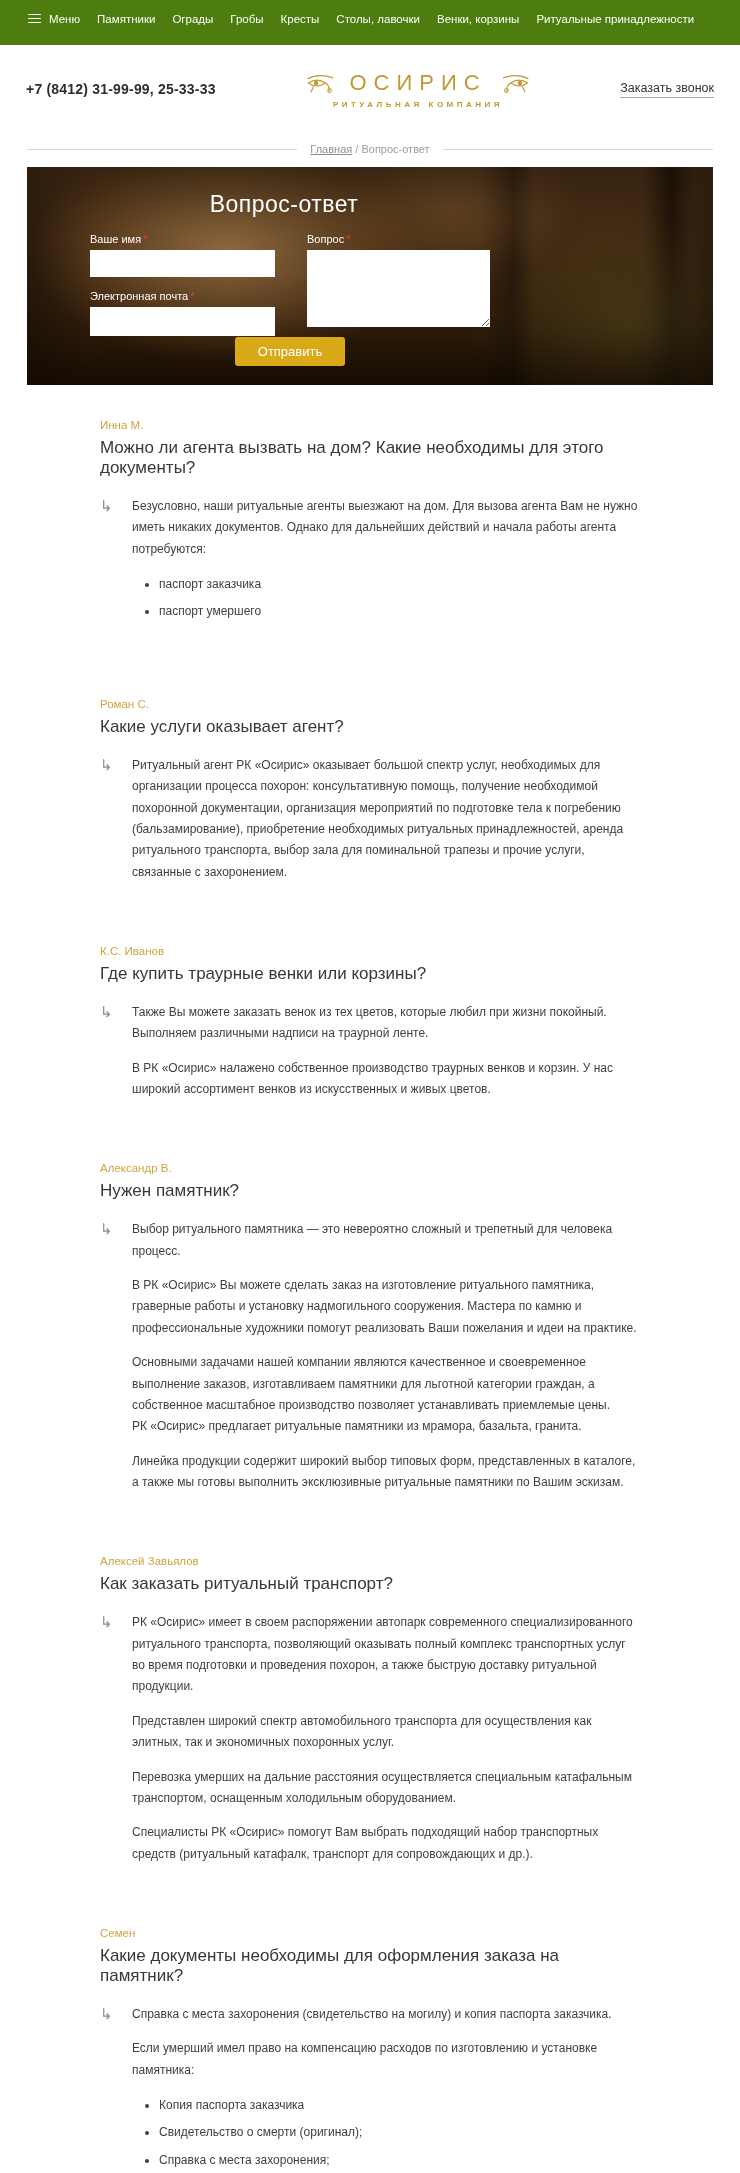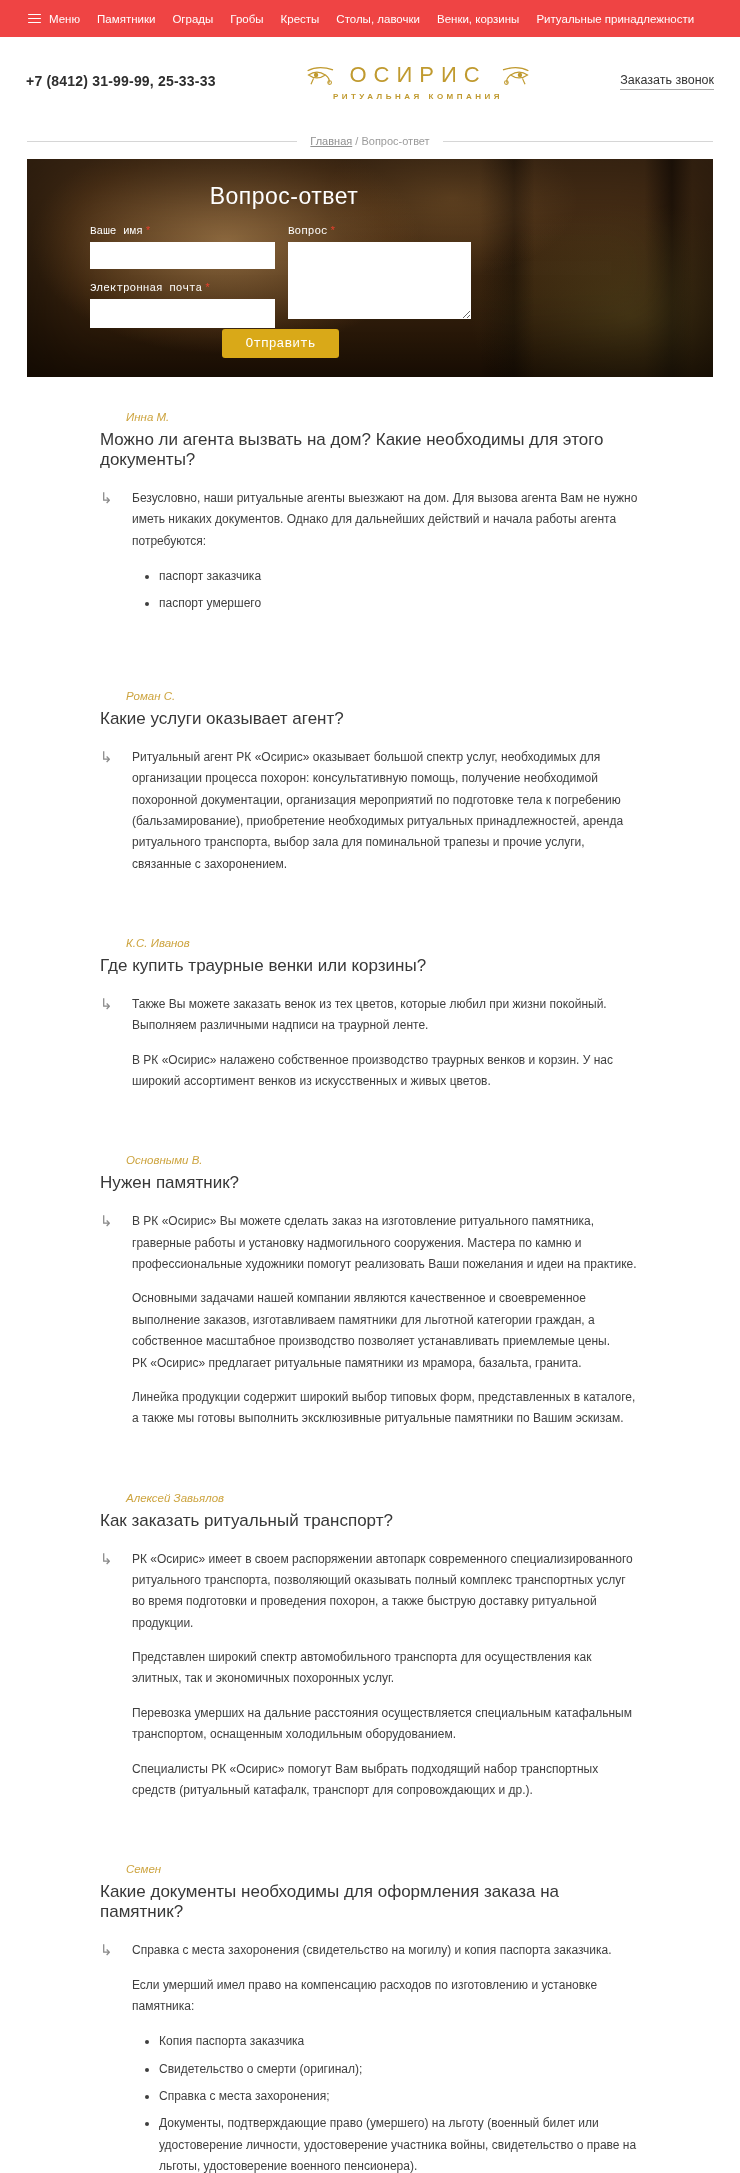--- a/index.html
+++ b/index.html
@@ -1,20 +1,20 @@
 <!DOCTYPE html>
 <html lang="ru"><head>
 <meta charset="utf-8">
 <style>
   html,body{margin:0;padding:0;background:#fff;}
   body{width:740px;font-family:"Liberation Sans","DejaVu Sans",sans-serif;color:#3c3c3c;}
   a{text-decoration:none;color:inherit;}
 
   
-  .topnav{background:#ef4444;height:37px;display:flex;align-items:center;padding:0 10px 0 28px;gap:17px;}
+  .topnav{background:#4d7c0f;height:37px;display:flex;align-items:center;padding:0 10px 8px 28px;gap:17px;}
   .nav-menu{display:flex;align-items:center;gap:8px;color:#fff;font-size:11.5px;cursor:pointer;}
   .hamburger{display:inline-flex;flex-direction:column;gap:2.5px;width:13px;}
   .hamburger i{display:block;height:1.6px;background:#fff;border-radius:1px;}
   .nav-links{display:flex;gap:17px;}
   .nav-link{color:#fff;font-size:11.5px;white-space:nowrap;cursor:pointer;}
 
   
   .header{height:88px;display:flex;align-items:center;justify-content:space-between;padding:0 26px;background:#fff;}
   .header-phone{font-size:14px;font-weight:bold;color:#2e2e2e;letter-spacing:.2px;}
   .logo{text-align:center;cursor:pointer;}
@@ -37,33 +37,33 @@
     background-color:#32200f;
     background-image:
       radial-gradient(ellipse 260px 150px at 29% 38%, rgba(205,158,100,.55), rgba(140,90,40,.18) 62%, rgba(0,0,0,0) 75%),
       radial-gradient(ellipse 180px 110px at 62% 18%, rgba(160,115,60,.35), rgba(0,0,0,0) 70%),
       radial-gradient(ellipse 230px 160px at 88% 72%, rgba(96,84,34,.45), rgba(0,0,0,0) 70%),
       linear-gradient(90deg, rgba(0,0,0,0) 66%, rgba(15,8,3,.55) 71%, rgba(0,0,0,0) 74%, rgba(0,0,0,0) 90%, rgba(15,8,3,.6) 94%, rgba(0,0,0,0) 97%),
       linear-gradient(180deg,#52351a 0%,#3d2711 45%,#241405 100%);
     box-shadow:inset 0 0 70px 18px rgba(0,0,0,.5);}
   .hero-inner{padding:24px 0 0 63px;width:388px;}
   .hero-title{margin:0;font-size:23px;font-weight:400;color:#fff;text-align:center;letter-spacing:.5px;}
-  .hero-form{display:grid;grid-template-columns:185px 183px;column-gap:13px;margin-top:2px;font-family:Liberation Mono, monospace;}
+  .hero-form{display:grid;grid-template-columns:185px 183px;column-gap:32px;margin-top:2px;}
   .f-label{display:block;color:#fff;font-size:11px;margin:13px 0 5px;}
   .req{color:#e8402c;margin-left:2px;}
   .f-input{width:100%;height:27px;border:0;box-sizing:border-box;background:#fff;padding:0 8px;font-size:12px;font-family:inherit;}
   .f-input.email{height:29px;}
   .f-textarea{width:100%;height:77px;border:0;box-sizing:border-box;background:#fff;padding:6px 8px;font-size:12px;font-family:inherit;resize:both;}
   .btn-row{grid-column:1 / -1;text-align:center;margin-top:1px;}
   .submit-btn{background:#d9a918;color:#fff;border:0;border-radius:3px;font-size:13px;font-family:inherit;padding:7px 23px;cursor:pointer;}
 
   
   .qa-list{width:540px;margin:34px auto 0;}
   .qa-block{margin-bottom:62px;}
-  .qa-author{color:#cda43f;font-style:italic;font-size:11.5px;margin-bottom:7px;margin-left:26px;}
+  .qa-author{color:#cda43f;font-size:11.5px;margin-bottom:7px;}
   .qa-question{font-size:17px;font-weight:400;color:#383838;margin:0 0 18px;}
   .qa-answer{display:flex;align-items:flex-start;}
   .qa-arrow{color:#8a8a8a;font-size:15px;line-height:1.3;width:16px;flex:0 0 16px;margin-right:16px;}
   .qa-body{flex:1;font-size:12px;color:#3f3f3f;line-height:1.78;}
   .qa-body p{margin:0 0 13px;white-space:pre-line;}
   .qa-body p:last-child{margin-bottom:0;}
   .qa-body ul{margin:14px 0 13px 27px;padding:0;}
   .qa-body li{margin-bottom:6px;}
 </style>
 </head>
@@ -183,25 +183,26 @@
       <h2 class="qa-question">Где купить траурные венки или корзины?</h2>
       <div class="qa-answer">
         <span class="qa-arrow">↳</span>
         <div class="qa-body">
           <p class="qa-text">Также Вы можете заказать венок из тех цветов, которые любил при жизни покойный.  Выполняем различными надписи на траурной ленте.</p>
           <p class="qa-text">В РК «Осирис» налажено собственное производство траурных венков и корзин. У нас широкий ассортимент венков из искусственных и живых цветов.</p>
         </div>
       </div>
     </section>
     <section class="qa-block">
-      <div class="qa-author">Основными В.</div>
+      <div class="qa-author">Александр В.</div>
       <h2 class="qa-question">Нужен памятник?</h2>
       <div class="qa-answer">
         <span class="qa-arrow">↳</span>
         <div class="qa-body">
+          <p class="qa-text">Выбор ритуального памятника — это невероятно сложный и трепетный для человека процесс.</p>
           <p class="qa-text">В РК «Осирис» Вы можете сделать заказ на изготовление ритуального памятника, граверные работы и установку надмогильного сооружения. Мастера по камню и профессиональные художники помогут реализовать Ваши пожелания и идеи на практике.</p>
           <p class="qa-text">Основными задачами нашей компании являются качественное и своевременное выполнение заказов, изготавливаем памятники для льготной категории граждан, а собственное масштабное производство позволяет устанавливать приемлемые цены.
 РК «Осирис» предлагает ритуальные памятники из мрамора, базальта, гранита.</p>
           <p class="qa-text">Линейка продукции содержит широкий выбор типовых форм, представленных в каталоге, а также мы готовы выполнить эксклюзивные ритуальные памятники по Вашим эскизам.</p>
         </div>
       </div>
     </section>
     <section class="qa-block">
       <div class="qa-author">Алексей Завьялов</div>
       <h2 class="qa-question">Как заказать ритуальный транспорт?</h2>

